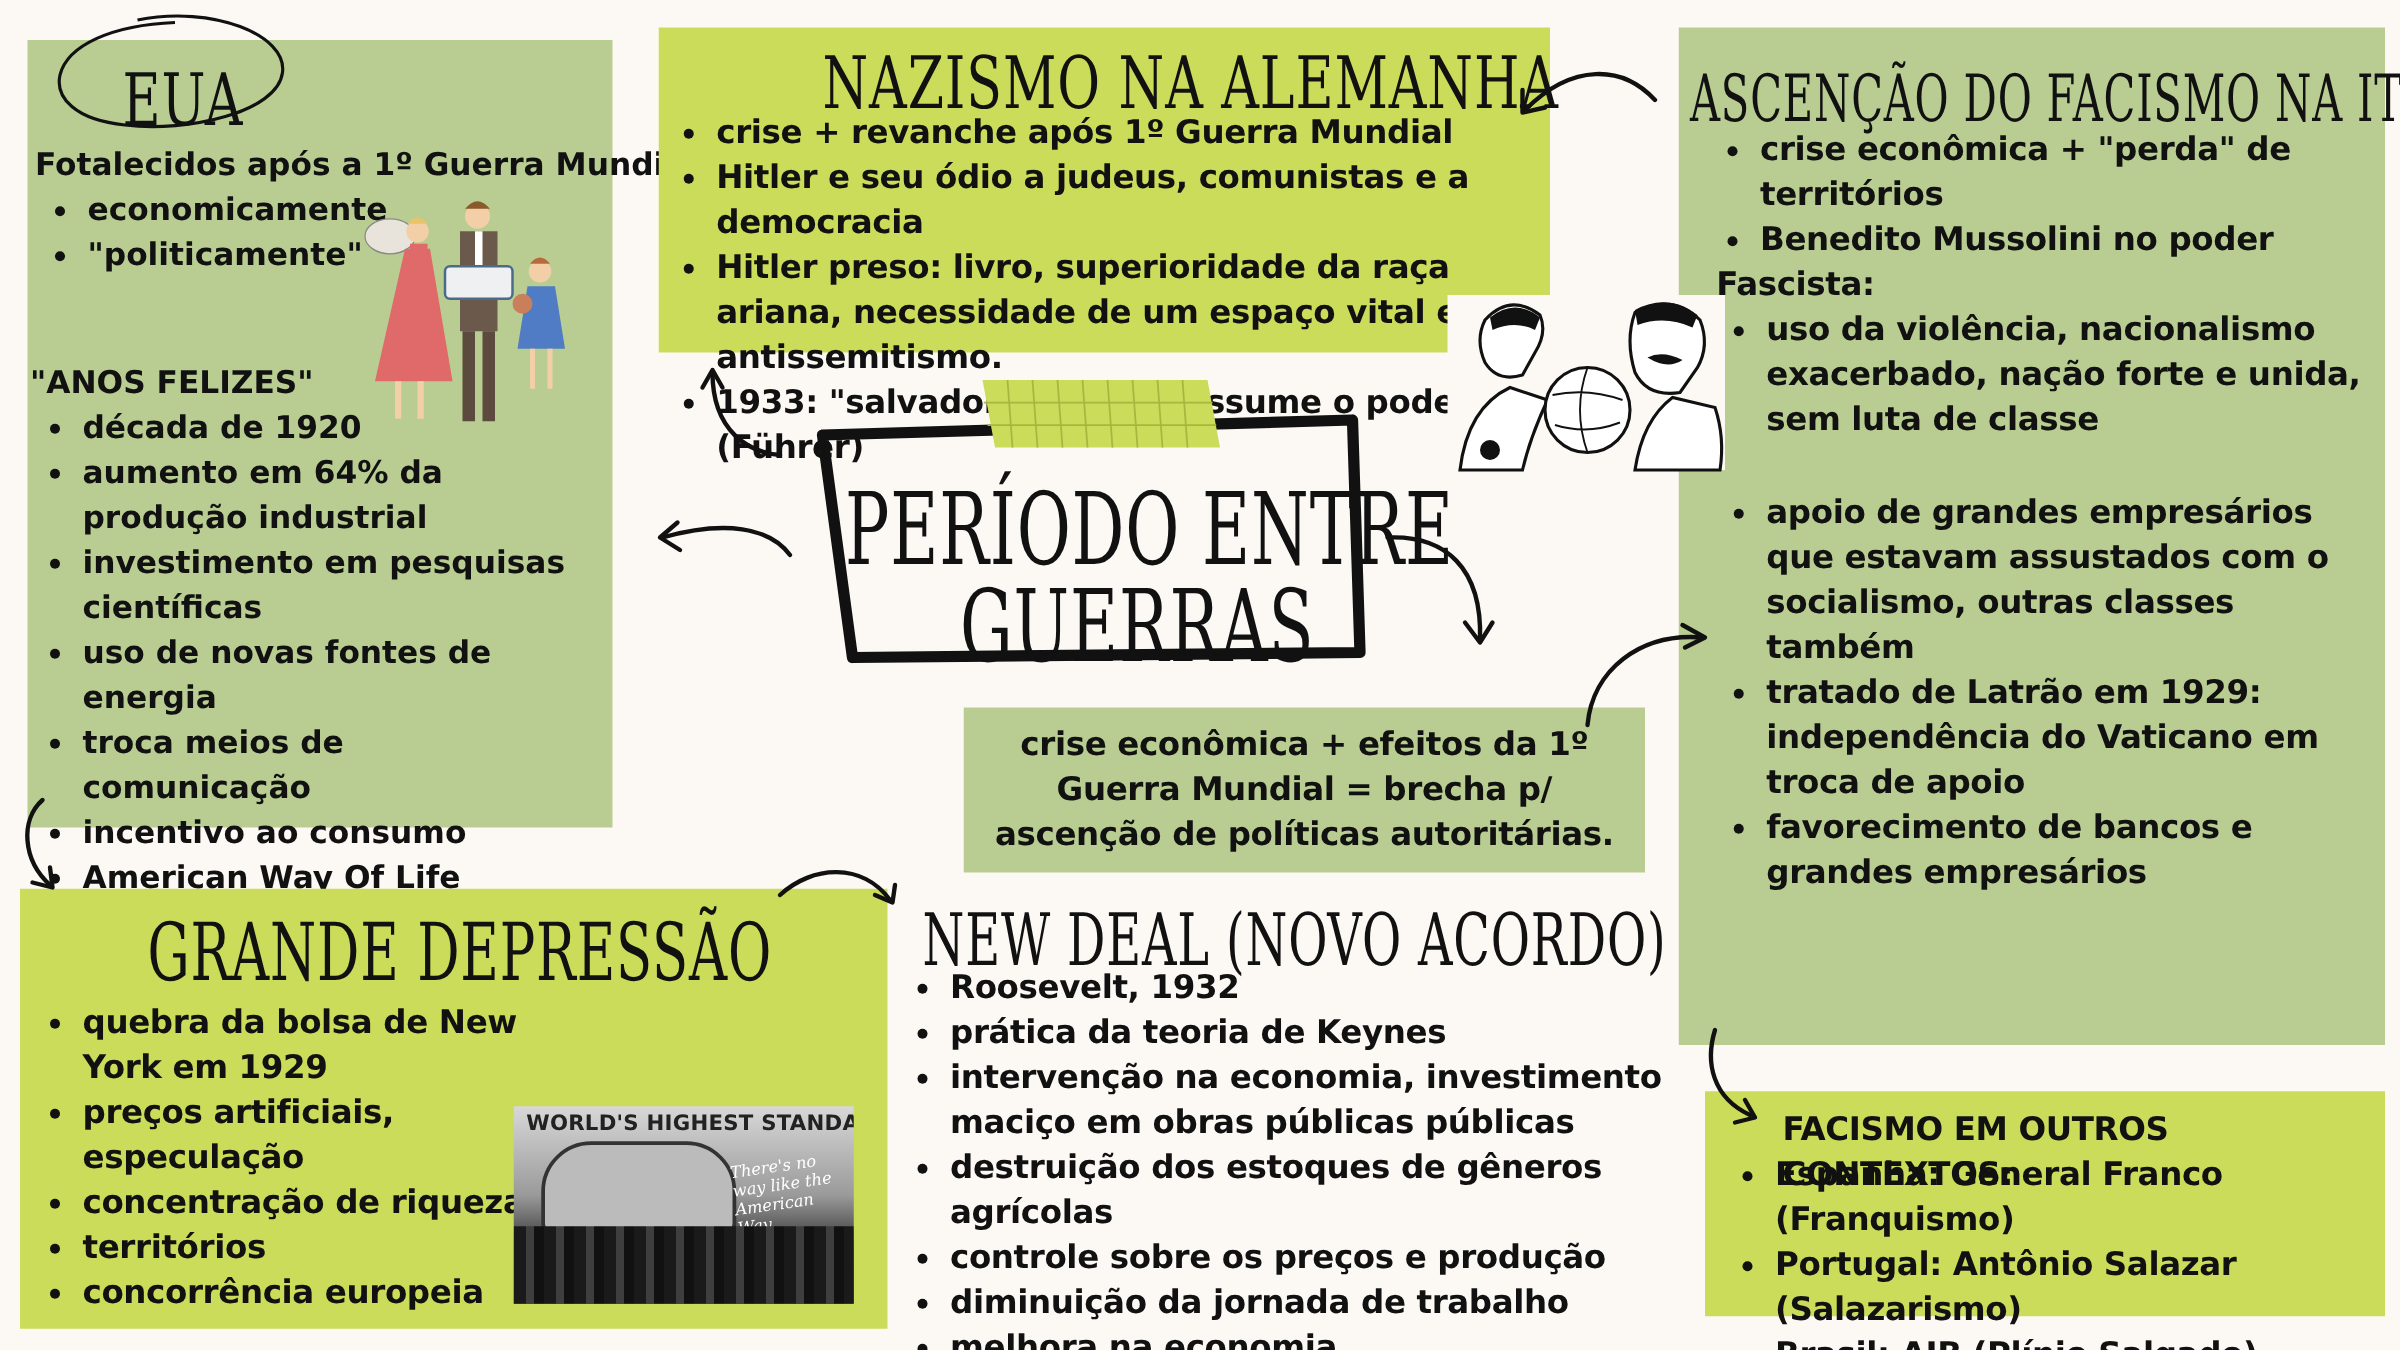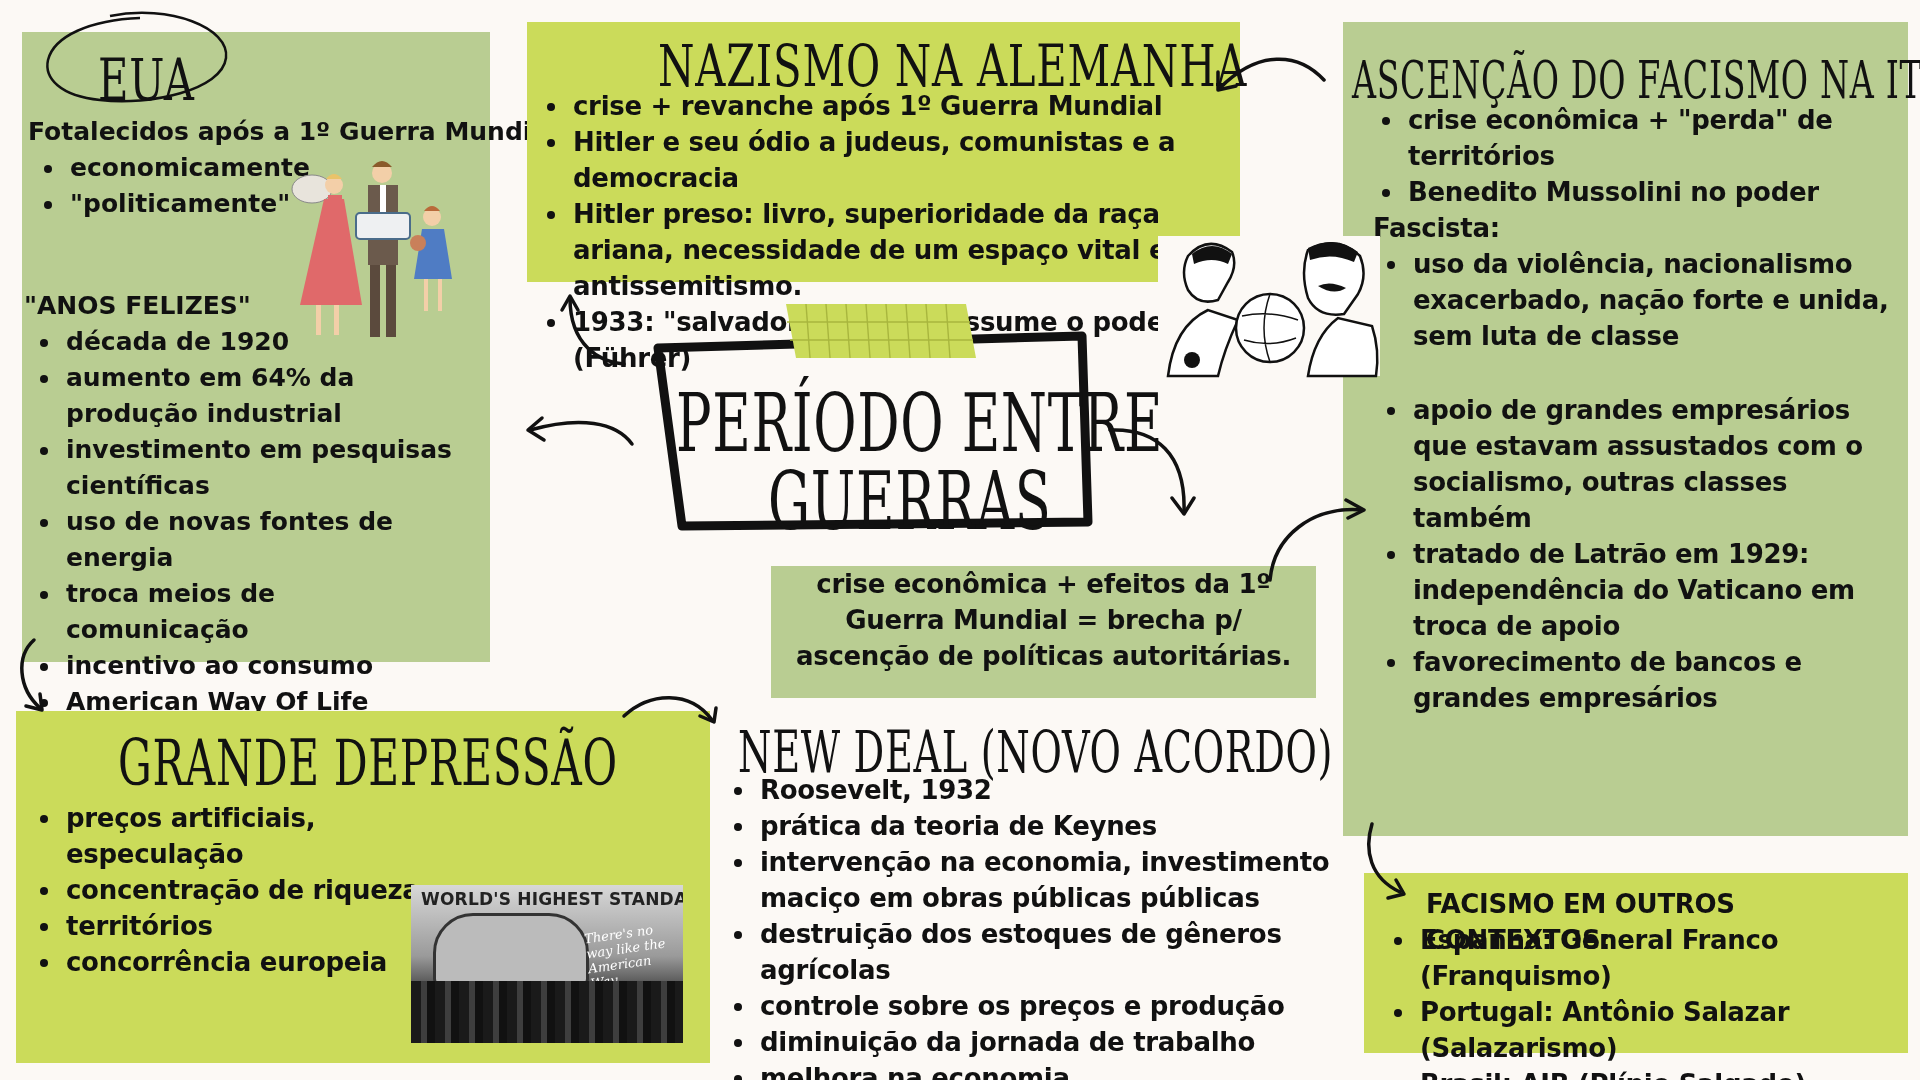--- a/index.html
+++ b/index.html
@@ -140,27 +140,28 @@
       <line x1="240" y1="4" x2="244" y2="58"></line>
       <line x1="260" y1="4" x2="264" y2="58"></line>
       <line x1="280" y1="4" x2="284" y2="58"></line>
       <line x1="300" y1="4" x2="304" y2="58"></line>
     </g>
   </g>
 </svg>
 <div class="hand" style="position:absolute; left:676px; top:384px; font-size:80px; line-height:80px; transform:scaleX(0.66);">PERÍODO ENTRE</div>
 <div class="hand" style="position:absolute; left:768px; top:462px; font-size:80px; line-height:80px; transform:scaleX(0.66);">GUERRAS</div>
 
-<div class="box sage" style="left:771px; top:566px; width:545px; height:132px; display:flex; align-items:flex-start; justify-content:center; padding:0 22px;">
+<div class="box sage" style="left:771px; top:566px; width:545px; height:132px; display:flex; align-items:center; justify-content:center; padding:0 22px;">
   <div class="t-n" style="text-align:center;">crise econômica + efeitos da 1º Guerra Mundial = brecha p/ ascenção de políticas autoritárias.</div>
 </div>
 
 <div class="box lime" style="left:16px; top:711px; width:694px; height:352px;"></div>
 <div class="hand" style="position:absolute; left:118px; top:728px; font-size:64px; line-height:70px; transform:scaleX(0.66);">GRANDE DEPRESSÃO</div>
 <ul style="position:absolute; left:26px; top:800px; width:420px;">
+  <li class="t-n">quebra da bolsa de New York em 1929</li>
   <li class="t-n">preços artificiais, especulação</li>
   <li class="t-n">concentração de riqueza</li>
   <li class="t-n">territórios</li>
   <li class="t-n">concorrência europeia</li>
 </ul>
 <div style="position:absolute; left:411px; top:885px; width:272px; height:158px; background:linear-gradient(#d8d8d8 0%, #9a9a9a 45%, #3a3a3a 70%, #222 100%); overflow:hidden;">
   <div style="position:absolute; left:10px; top:4px; font-size:17px; font-weight:bold; color:#222; white-space:nowrap; letter-spacing:0.2px;">WORLD'S HIGHEST STANDARD OF LIVING</div>
   <div style="position:absolute; left:22px; top:28px; width:150px; height:70px; border:3px solid #333; border-radius:40px 40px 10px 10px; background:#bbb;"></div>
   <div style="position:absolute; left:176px; top:40px; width:92px; font-family:'DejaVu Serif', serif; font-style:italic; font-size:13px; color:#fff; line-height:15px; transform:rotate(-8deg);">There's no way like the American Way</div>
   <div style="position:absolute; left:0; bottom:0; width:100%; height:62px; background:repeating-linear-gradient(90deg,#1a1a1a 0 10px,#3e3e3e 10px 16px,#111 16px 24px);"></div>

